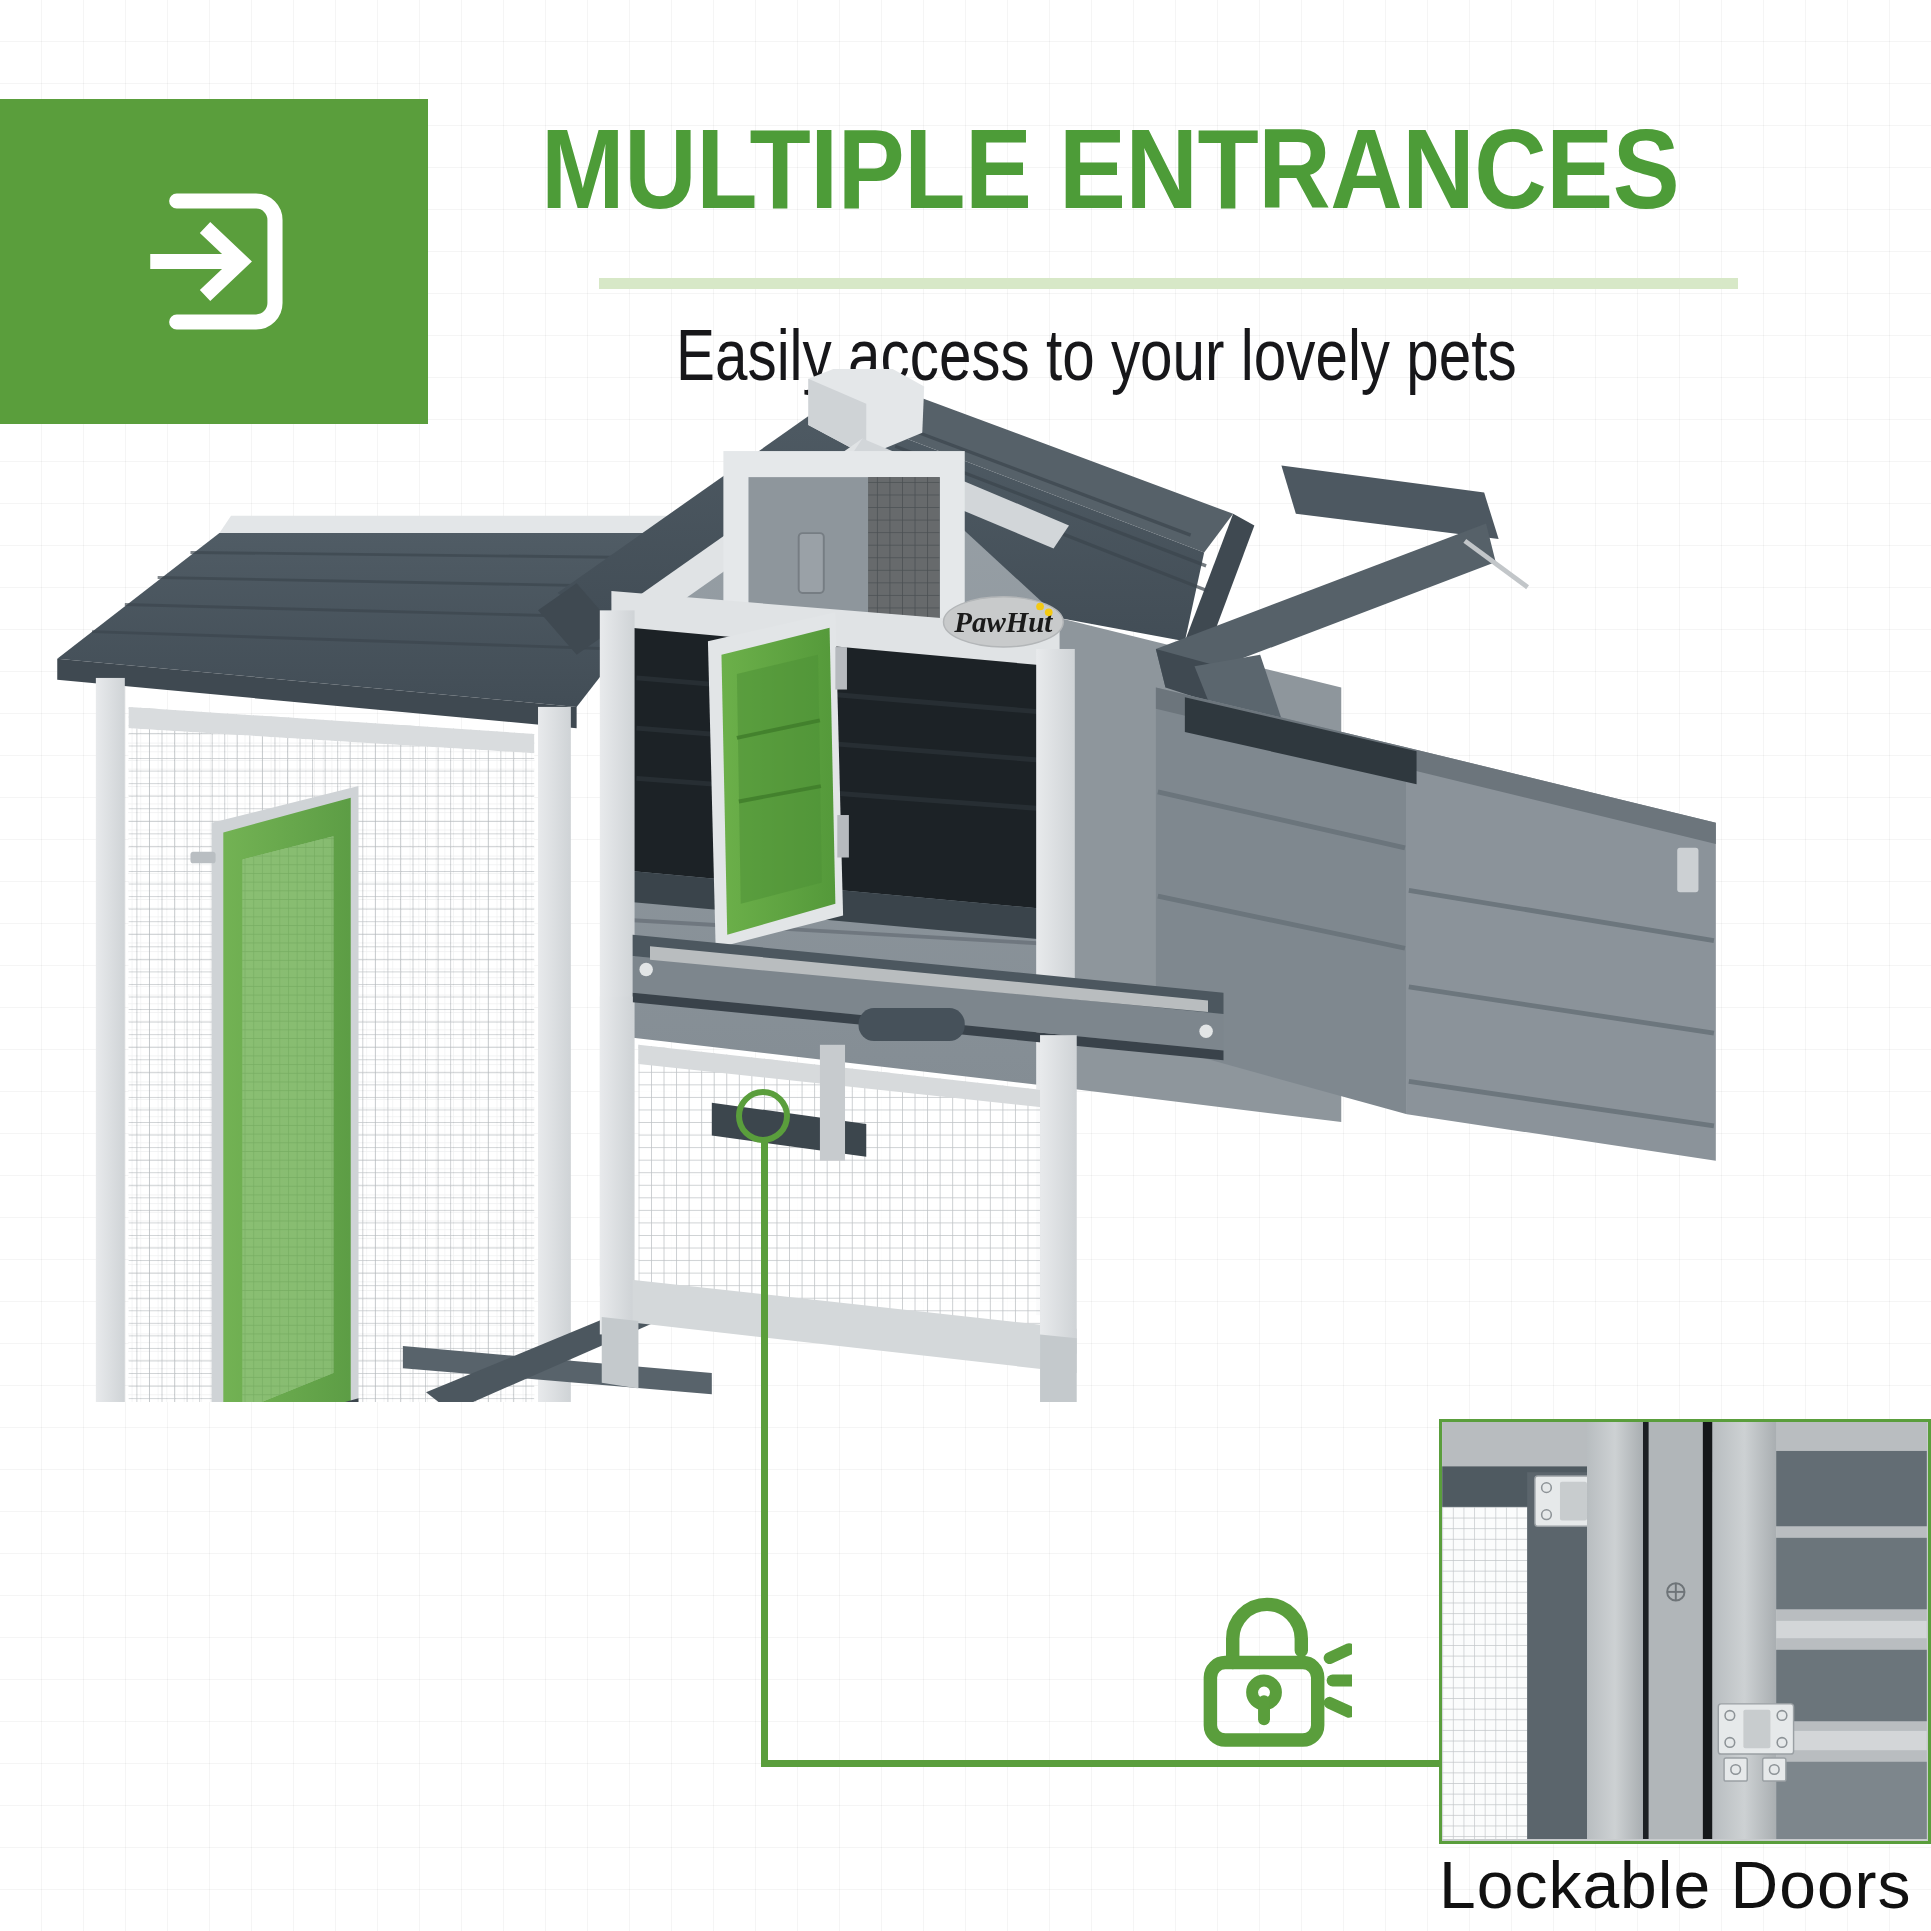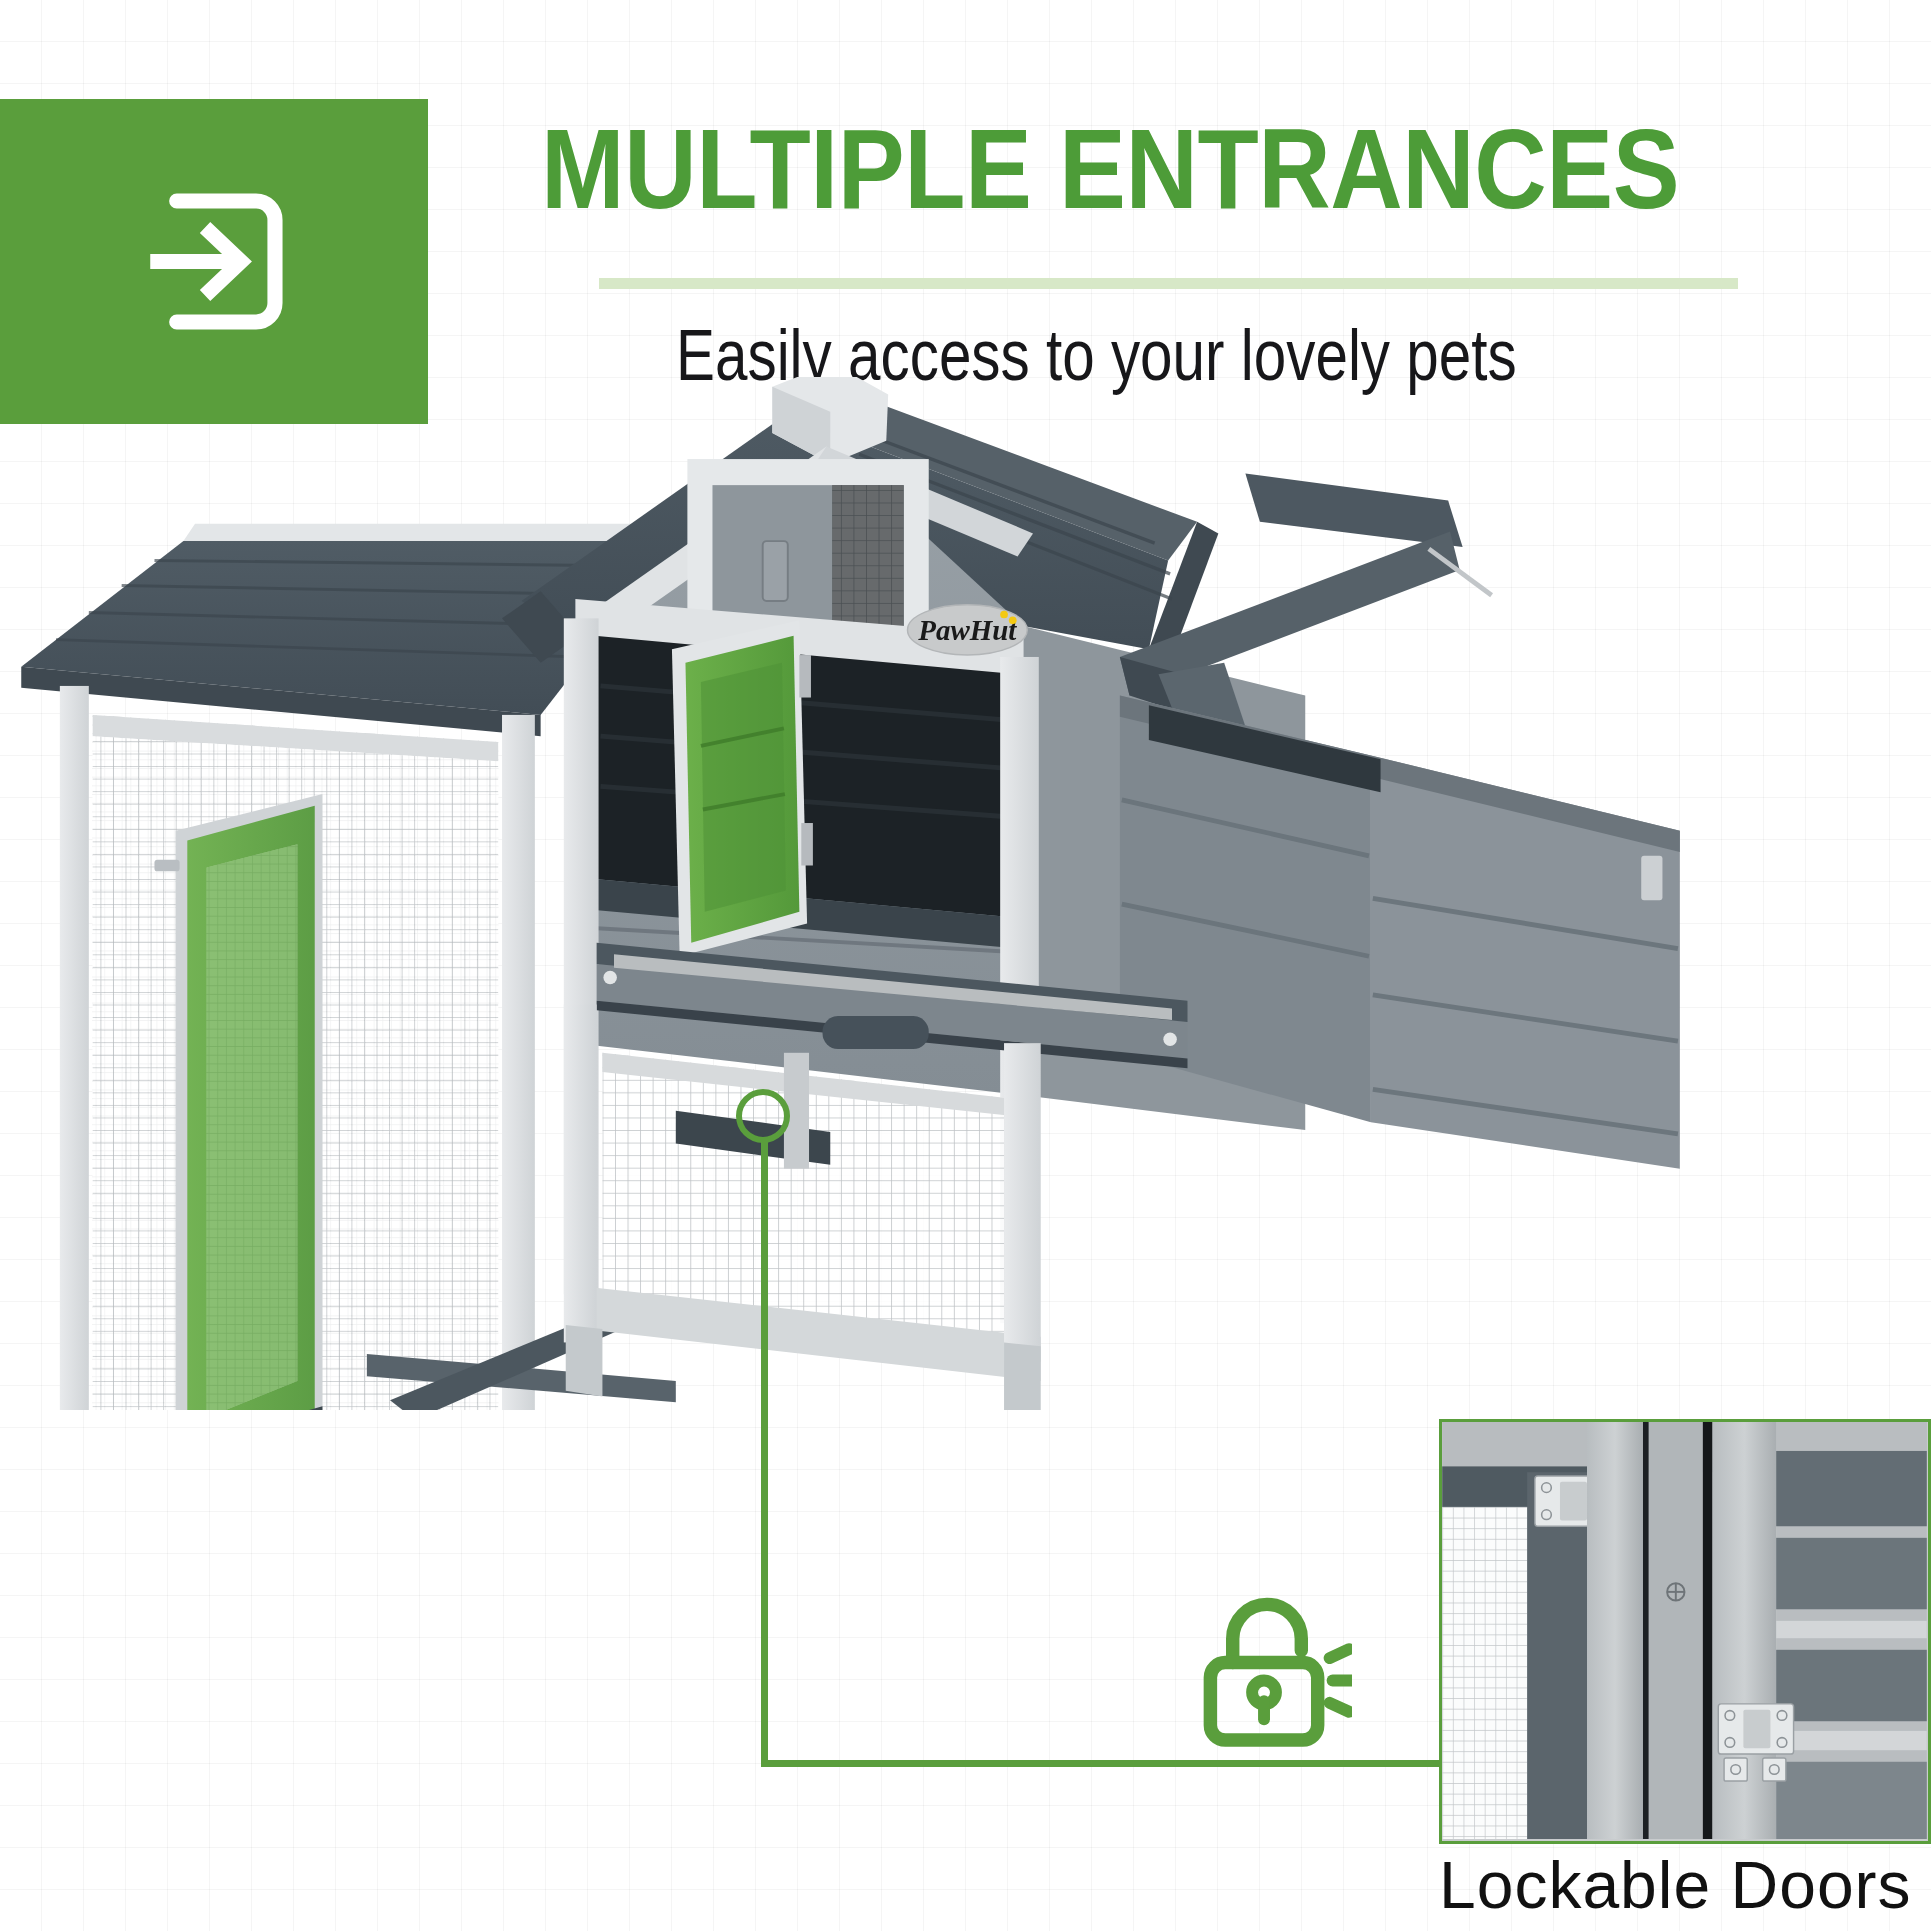--- a/index.html
+++ b/index.html
@@ -44,21 +44,21 @@
   .subtitle{
     position:absolute;left:676px;top:309px;width:1062px;
     color:#17171a;
     font-size:73px;line-height:1.25;
     font-weight:400;
     transform:scaleX(0.80);transform-origin:left top;
     white-space:nowrap;
   }
 
   
-  #product{position:absolute;left:0;top:377px;width:1815px;height:1033px;}
+  #product{position:absolute;left:0;top:369px;width:1815px;height:1033px;padding-left:36px;}
   #product svg{display:block;width:1815px;height:1033px;}
 
   
   .callout-ring{
     position:absolute;left:736px;top:1089px;width:54px;height:54px;
     border:6.8px solid #5a9e3c;border-radius:50%;
     box-sizing:border-box;
   }
   .callout-vline{
     position:absolute;left:761px;top:1139px;width:6.8px;height:628px;

